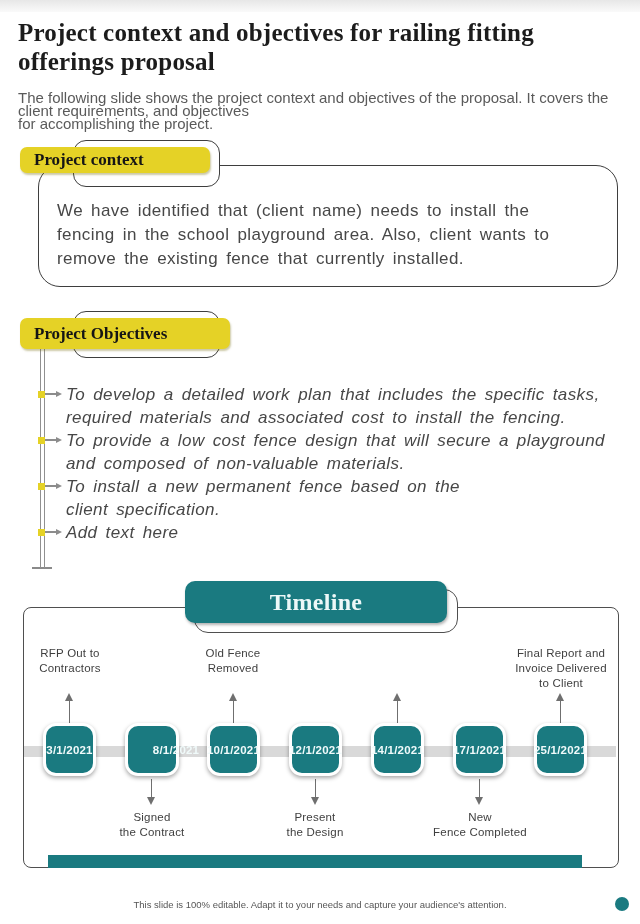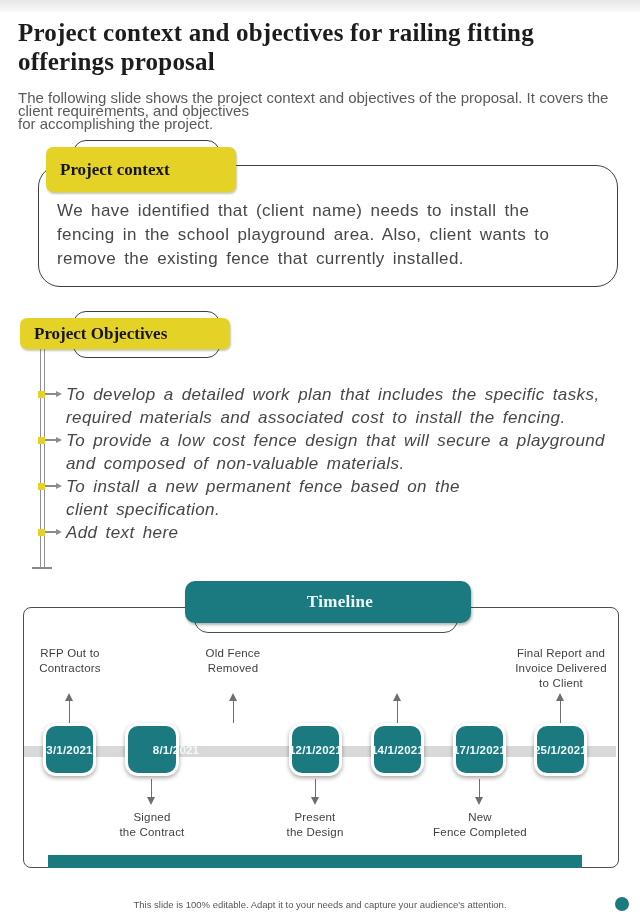--- a/index.html
+++ b/index.html
@@ -31,21 +31,21 @@
 
   
   .tag-outline{background:#fff;border:1.4px solid var(--line);border-radius:13px;z-index:4;}
   .tag-yellow{
     background:var(--yellow);border-radius:7px;z-index:5;
     display:flex;align-items:center;padding-left:14px;box-sizing:border-box;
     font-family:"Liberation Serif","DejaVu Serif",serif;font-weight:bold;
     font-size:17px;color:#151515;box-shadow:1px 2px 2px rgba(110,100,0,0.35);
   }
   #context-outline{left:73px;top:140px;width:145px;height:45px;}
-  #context-tag{left:20px;top:147px;width:190px;height:45px;margin-left:26px;}
+  #context-tag{left:20px;top:147px;width:190px;height:26px;}
   #objectives-outline{left:73px;top:311px;width:145px;height:45px;}
   #objectives-tag{left:20px;top:318px;width:210px;height:31px;}
 
   #context-box{
     left:38px;top:165px;width:578px;height:120px;
     border:1.4px solid var(--line);border-radius:22px;background:#fff;z-index:1;
   }
   .body-copy{
     font-size:17px;color:var(--body-text);letter-spacing:0.4px;word-spacing:3px;z-index:6;
   }
@@ -67,22 +67,22 @@
 
   
   #timeline-box{
     left:23px;top:607px;width:594px;height:259px;
     border:1.4px solid #4f4f4f;border-radius:8px;background:#fff;z-index:0;
   }
   #timeline-outline{left:194px;top:589px;width:262px;height:42px;background:#fff;border:1.4px solid #4f4f4f;border-radius:14px;z-index:2;}
   #timeline-tag{
     left:185px;top:581px;width:262px;height:42px;background:var(--teal);border-radius:10px;z-index:3;
     display:flex;align-items:center;justify-content:center;
-    font-family:"Liberation Serif","DejaVu Serif",serif;font-weight:bold;font-size:17px;color:#ecf8f8;
-    box-shadow:1px 2px 3px rgba(0,0,0,0.3);letter-spacing:0.3px;padding-left:24px;
+    font-family:"Liberation Serif","DejaVu Serif",serif;font-weight:bold;font-size:24px;color:#ecf8f8;
+    box-shadow:1px 2px 3px rgba(0,0,0,0.3);letter-spacing:0.3px;
   }
   #timeline-track{left:24px;top:746px;width:592px;height:11px;background:var(--track);z-index:1;}
   #timeline-accent-bar{left:48px;top:855px;width:534px;height:13px;background:var(--teal);z-index:2;}
 
   .date-box{
     top:723px;width:53px;height:53px;background:var(--teal);
     border:3px solid #ffffff;border-radius:13px;box-sizing:border-box;
     display:flex;align-items:center;justify-content:center;
     font-size:11.5px;font-weight:bold;color:#f0fafa;
     box-shadow:0 2px 4px rgba(0,0,0,0.35);z-index:3;letter-spacing:0.2px;
@@ -201,20 +201,21 @@
 
   <div id="da1" class="abs shaft-v down-shaft"></div>
   <div id="dh1" class="abs down-head down-h"></div>
   <div id="da3" class="abs shaft-v down-shaft"></div>
   <div id="dh3" class="abs down-head down-h"></div>
   <div id="da5" class="abs shaft-v down-shaft"></div>
   <div id="dh5" class="abs down-head down-h"></div>
 
   <div id="mb0" class="abs date-box">3/1/2021</div>
   <div id="mb1" class="abs date-box">8/1/2021</div>
+  <div id="mb2" class="abs date-box">10/1/2021</div>
   <div id="mb3" class="abs date-box">12/1/2021</div>
   <div id="mb4" class="abs date-box">14/1/2021</div>
   <div id="mb5" class="abs date-box">17/1/2021</div>
   <div id="mb6" class="abs date-box">25/1/2021</div>
 
   <div id="timeline-accent-bar" class="abs"></div>
 
   <div id="footer-note" class="abs">This slide is 100% editable. Adapt it to your needs and capture your audience's attention.</div>
   <div id="footer-dot" class="abs"></div>
 </div>

